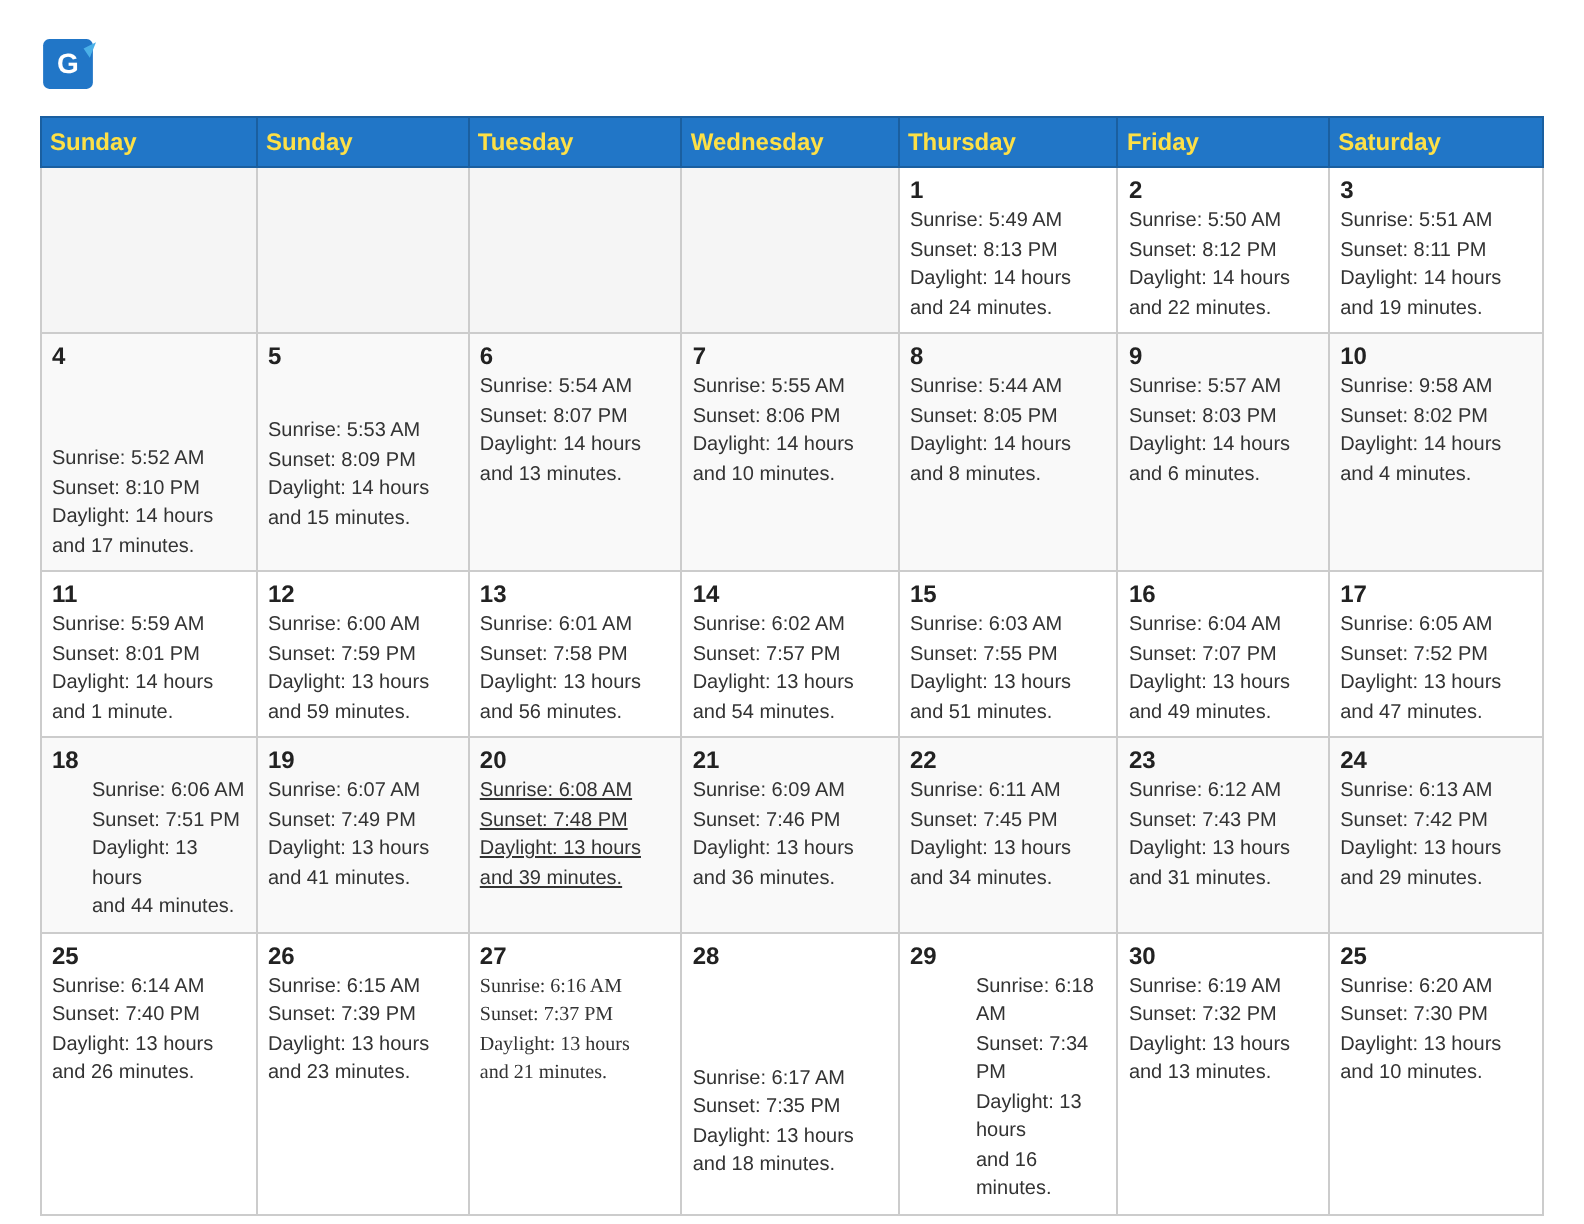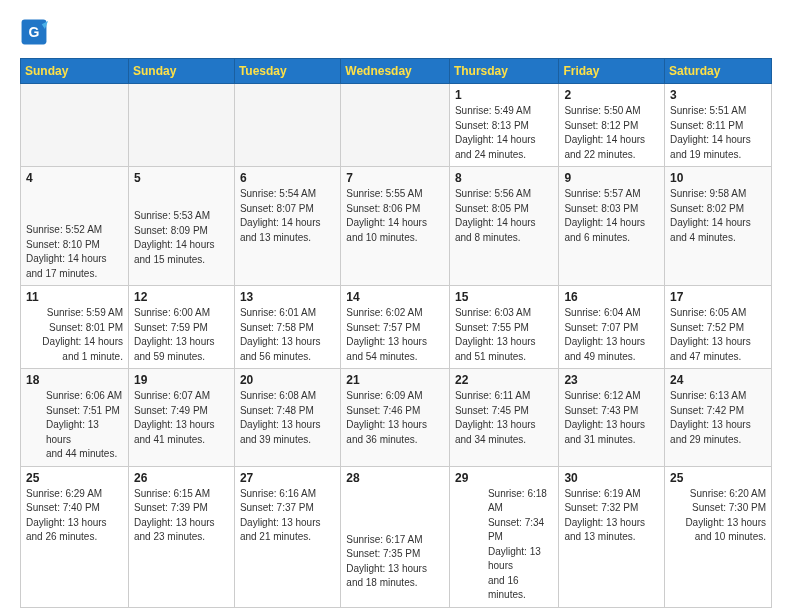--- a/index.html
+++ b/index.html
@@ -178,21 +178,21 @@
           </td>
           <td>
             <span class="day-num">7</span>
             <div class="day-info" style="white-space: pre-line;">Sunrise: 5:55 AM
 Sunset: 8:06 PM
 Daylight: 14 hours
 and 10 minutes.</div>
           </td>
           <td>
             <span class="day-num">8</span>
-            <div class="day-info" style="white-space: pre-line;">Sunrise: 5:56 AM
+            <div class="day-info" style="white-space: pre-line;">Sunrise: 5:44 AM
 Sunset: 8:05 PM
 Daylight: 14 hours
 and 8 minutes.</div>
           </td>
           <td>
             <span class="day-num">9</span>
             <div class="day-info" style="white-space: pre-line;">Sunrise: 5:57 AM
 Sunset: 8:03 PM
 Daylight: 14 hours
 and 6 minutes.</div>
@@ -201,21 +201,21 @@
             <span class="day-num">10</span>
             <div class="day-info" style="white-space: pre-line;">Sunrise: 9:58 AM
 Sunset: 8:02 PM
 Daylight: 14 hours
 and 4 minutes.</div>
           </td>
         </tr>
         <tr>
           <td>
             <span class="day-num">11</span>
-            <div class="day-info" style="white-space: pre-line; text-align: right;">Sunrise: 5:59 AM
+            <div class="day-info" style="white-space: pre-line;">Sunrise: 5:59 AM
 Sunset: 8:01 PM
 Daylight: 14 hours
 and 1 minute.</div>
           </td>
           <td>
             <span class="day-num">12</span>
             <div class="day-info" style="white-space: pre-line;">Sunrise: 6:00 AM
 Sunset: 7:59 PM
 Daylight: 13 hours
 and 59 minutes.</div>
@@ -266,21 +266,21 @@
           </td>
           <td>
             <span class="day-num">19</span>
             <div class="day-info" style="white-space: pre-line;">Sunrise: 6:07 AM
 Sunset: 7:49 PM
 Daylight: 13 hours
 and 41 minutes.</div>
           </td>
           <td>
             <span class="day-num">20</span>
-            <div class="day-info" style="white-space: pre-line;">Sunrise: 6:08 AM
+            <div class="day-info" style="white-space: pre-line; text-decoration: underline;">Sunrise: 6:08 AM
 Sunset: 7:48 PM
 Daylight: 13 hours
 and 39 minutes.</div>
           </td>
           <td>
             <span class="day-num">21</span>
             <div class="day-info" style="white-space: pre-line;">Sunrise: 6:09 AM
 Sunset: 7:46 PM
 Daylight: 13 hours
 and 36 minutes.</div>
@@ -303,35 +303,35 @@
             <span class="day-num">24</span>
             <div class="day-info" style="white-space: pre-line;">Sunrise: 6:13 AM
 Sunset: 7:42 PM
 Daylight: 13 hours
 and 29 minutes.</div>
           </td>
         </tr>
         <tr>
           <td>
             <span class="day-num">25</span>
-            <div class="day-info" style="white-space: pre-line;">Sunrise: 6:29 AM
+            <div class="day-info" style="white-space: pre-line;">Sunrise: 6:14 AM
 Sunset: 7:40 PM
 Daylight: 13 hours
 and 26 minutes.</div>
           </td>
           <td>
             <span class="day-num">26</span>
             <div class="day-info" style="white-space: pre-line;">Sunrise: 6:15 AM
 Sunset: 7:39 PM
 Daylight: 13 hours
 and 23 minutes.</div>
           </td>
           <td>
             <span class="day-num">27</span>
-            <div class="day-info" style="white-space: pre-line;">Sunrise: 6:16 AM
+            <div class="day-info" style="white-space: pre-line; font-family: Liberation Serif, serif;">Sunrise: 6:16 AM
 Sunset: 7:37 PM
 Daylight: 13 hours
 and 21 minutes.</div>
           </td>
           <td>
             <span class="day-num">28</span>
             <div class="day-info" style="white-space: pre-line; margin-top: 48px;">Sunrise: 6:17 AM
 Sunset: 7:35 PM
 Daylight: 13 hours
 and 18 minutes.</div>
@@ -345,21 +345,21 @@
           </td>
           <td>
             <span class="day-num">30</span>
             <div class="day-info" style="white-space: pre-line;">Sunrise: 6:19 AM
 Sunset: 7:32 PM
 Daylight: 13 hours
 and 13 minutes.</div>
           </td>
           <td>
             <span class="day-num">25</span>
-            <div class="day-info" style="white-space: pre-line; text-align: right;">Sunrise: 6:20 AM
+            <div class="day-info" style="white-space: pre-line;">Sunrise: 6:20 AM
 Sunset: 7:30 PM
 Daylight: 13 hours
 and 10 minutes.</div>
           </td>
         </tr>
       </tbody>
   </table>
 </div>
 
 </body></html>

